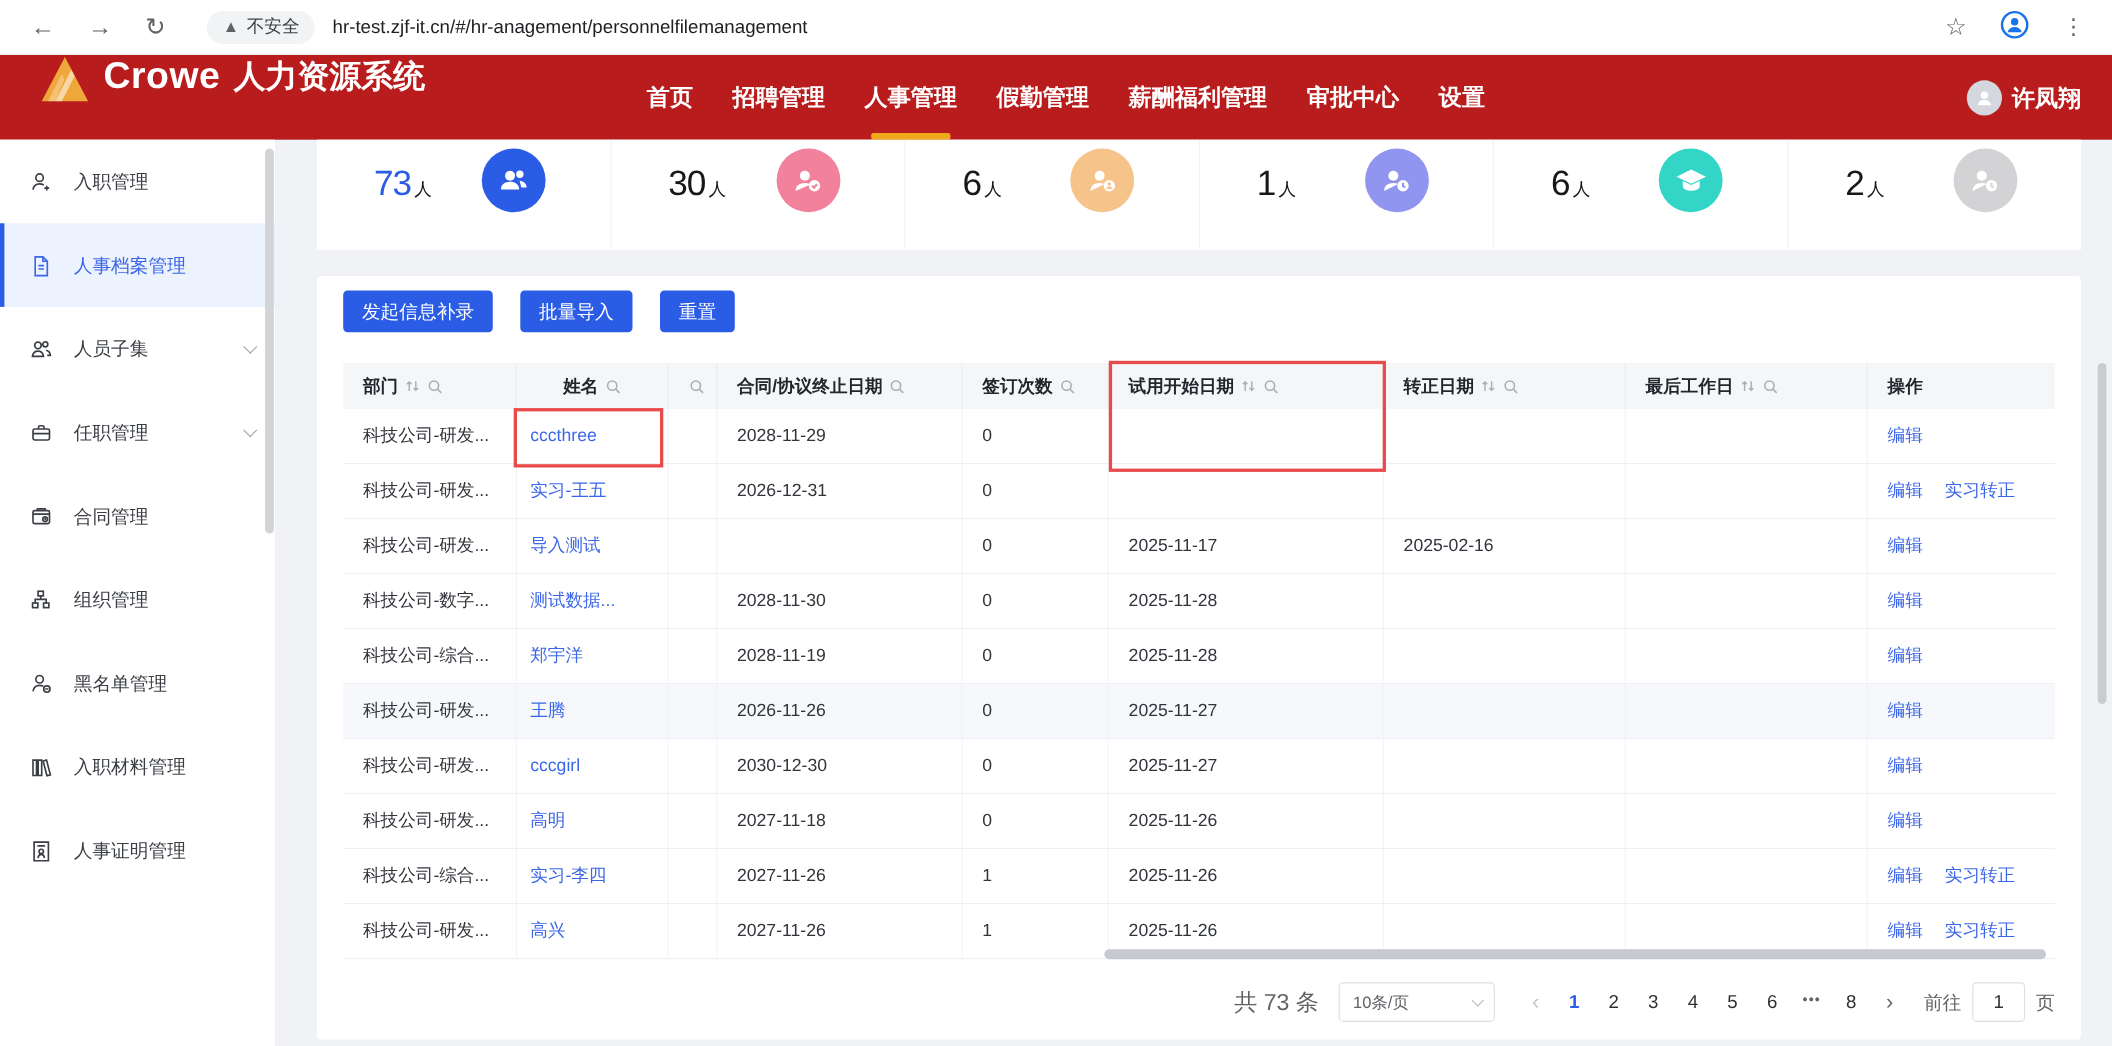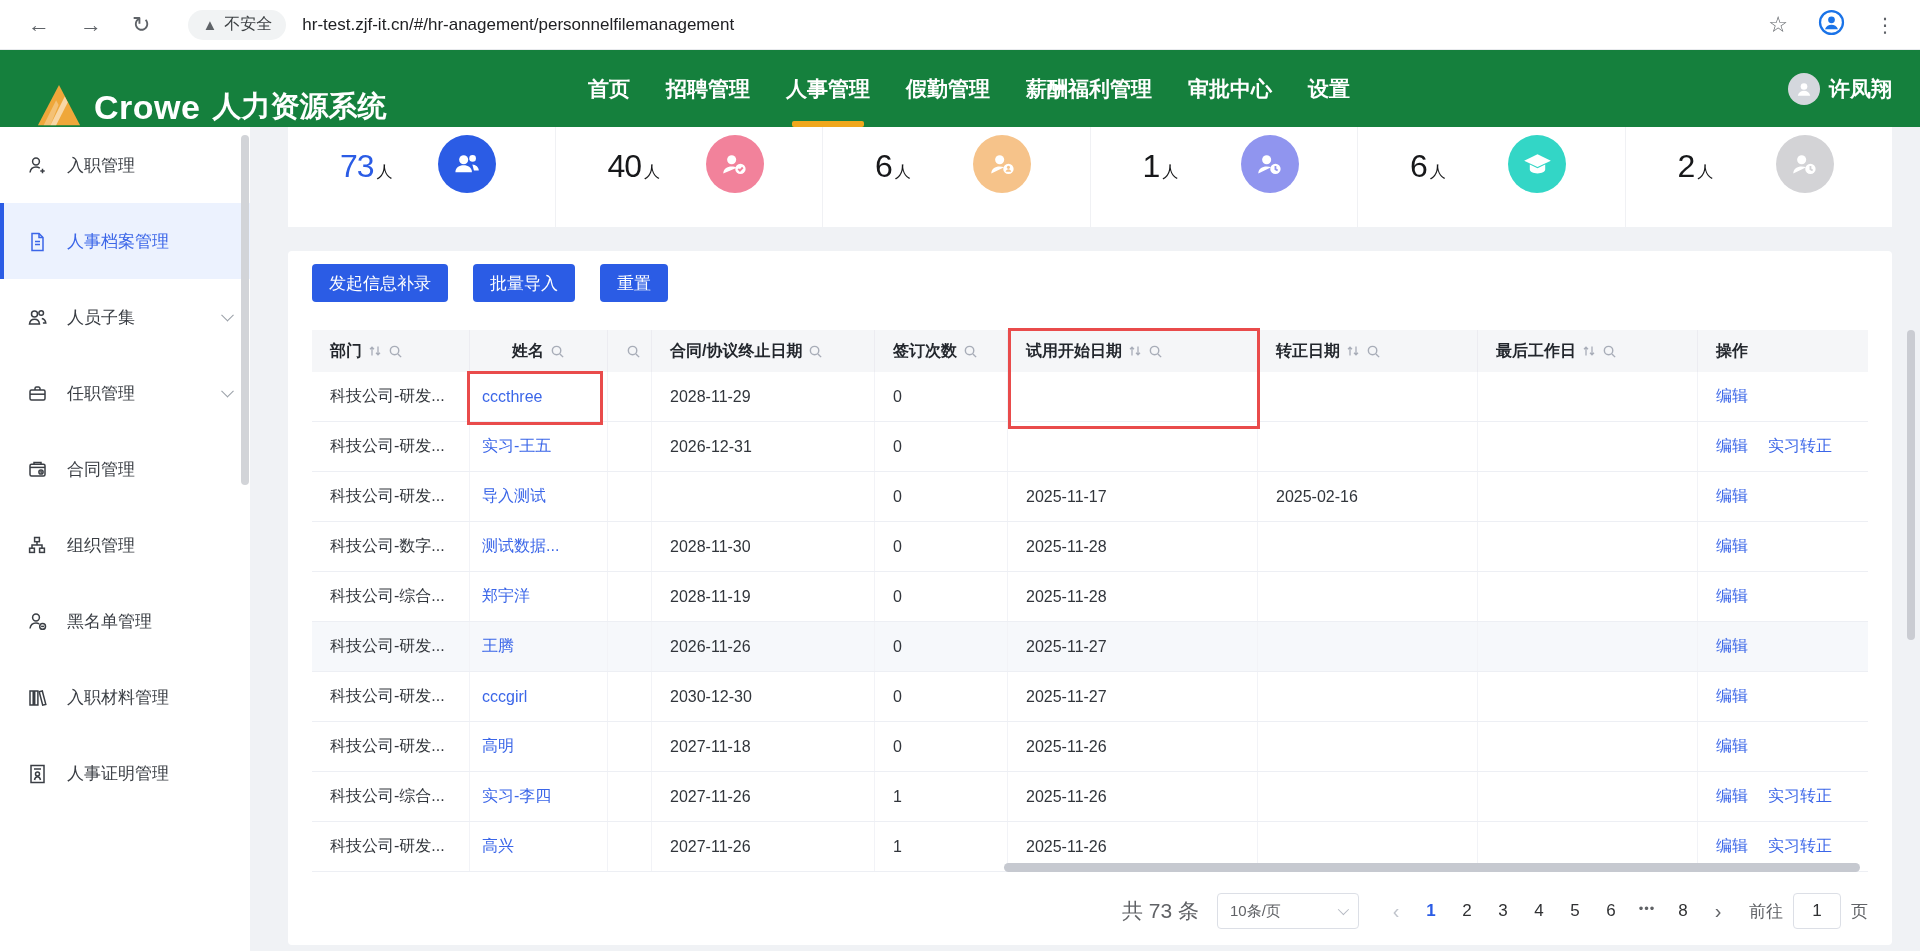--- a/index.html
+++ b/index.html
@@ -13,22 +13,22 @@
   .chrome .navbtn:first-child { margin-left:28px; }
   .sec-chip { display:flex; align-items:center; gap:7px; background:#f1f3f4; border-radius:15px;
               height:30px; padding:0 14px; margin-left:38px; color:#3c4043; font-size:16px; }
   .sec-chip .warn { font-size:15px; color:#5f6368; }
   .url-text { margin-left:16px; font-size:17px; color:#202124; }
   .chrome-right { margin-left:auto; display:flex; align-items:center; gap:30px; padding-right:24px; }
   .star { font-size:22px; color:#5f6368; }
   .dots { font-size:20px; color:#5f6368; letter-spacing:1px; }
 
   
-  .appbar { position:absolute; left:0; top:50px; width:1920px; height:77px; background:#15803d;
-            display:flex; align-items:flex-end; }
+  .appbar { position:absolute; left:0; top:50px; width:1920px; height:77px; background:#b91c1c;
+            display:flex; align-items:flex-start; }
   .logo { margin-left:36px; display:flex; align-items:center; }
   .brand { color:#fff; font-size:34px; font-weight:600; margin-left:12px; letter-spacing:.5px; }
   .app-title { color:#fff; font-size:29px; font-weight:700; margin-left:12px; }
   .topnav { position:absolute; left:588px; top:0; height:77px; display:flex; gap:36px; }
   .topnav .nav-item { position:relative; height:77px; line-height:77px; color:#fff; font-size:21px;
                       font-weight:600; cursor:pointer; white-space:nowrap; }
   .nav-underline { position:absolute; bottom:0; left:50%; transform:translateX(-50%);
                    width:72px; height:6px; background:#f0a71c; border-radius:2px; }
   .topuser { position:absolute; right:28px; top:0; height:77px; display:flex; align-items:center; gap:9px; }
   .user-avatar { width:32px; height:32px; border-radius:50%; background:#d4d7dd; display:flex;
@@ -282,21 +282,21 @@
         <svg width="32" height="32" viewBox="0 0 24 24">
           <circle cx="9.5" cy="8.8" r="3.4" fill="#fff"></circle>
           <path d="M3.3 18.2c0-3.4 2.8-5.2 6.2-5.2s6.2 1.8 6.2 5.2z" fill="#fff"></path>
           <circle cx="16.2" cy="7.8" r="2.5" fill="#fff"></circle>
           <path d="M16 12.3c2.7.3 4.8 1.9 4.8 4.5h-3.6" fill="#fff"></path>
         </svg>
       </div>
     </div>
     <div class="stat">
       <div class="num-wrap">
-        <span class="num" style="color: rgb(23, 24, 26);">40</span>
+        <span class="num" style="color: rgb(23, 24, 26);">30</span>
         <span class="unit">人</span>
       </div>
       <div class="icon-circle" style="background: rgb(242, 130, 155);">
         <svg width="31" height="31" viewBox="0 0 24 24">
           <circle cx="9.8" cy="8.3" r="3.5" fill="#fff"></circle>
           <path d="M3.3 19c0-3.6 3-5.5 6.5-5.5 1.5 0 2.9.4 4 1z" fill="#fff"></path>
           <circle cx="16.6" cy="15.4" r="4" fill="#fff"></circle>
           <path d="M14.9 15.4l1.3 1.3 2.2-2.4" stroke="#f2829b" stroke-width="1.5" fill="none"></path>
         </svg>
       </div>

